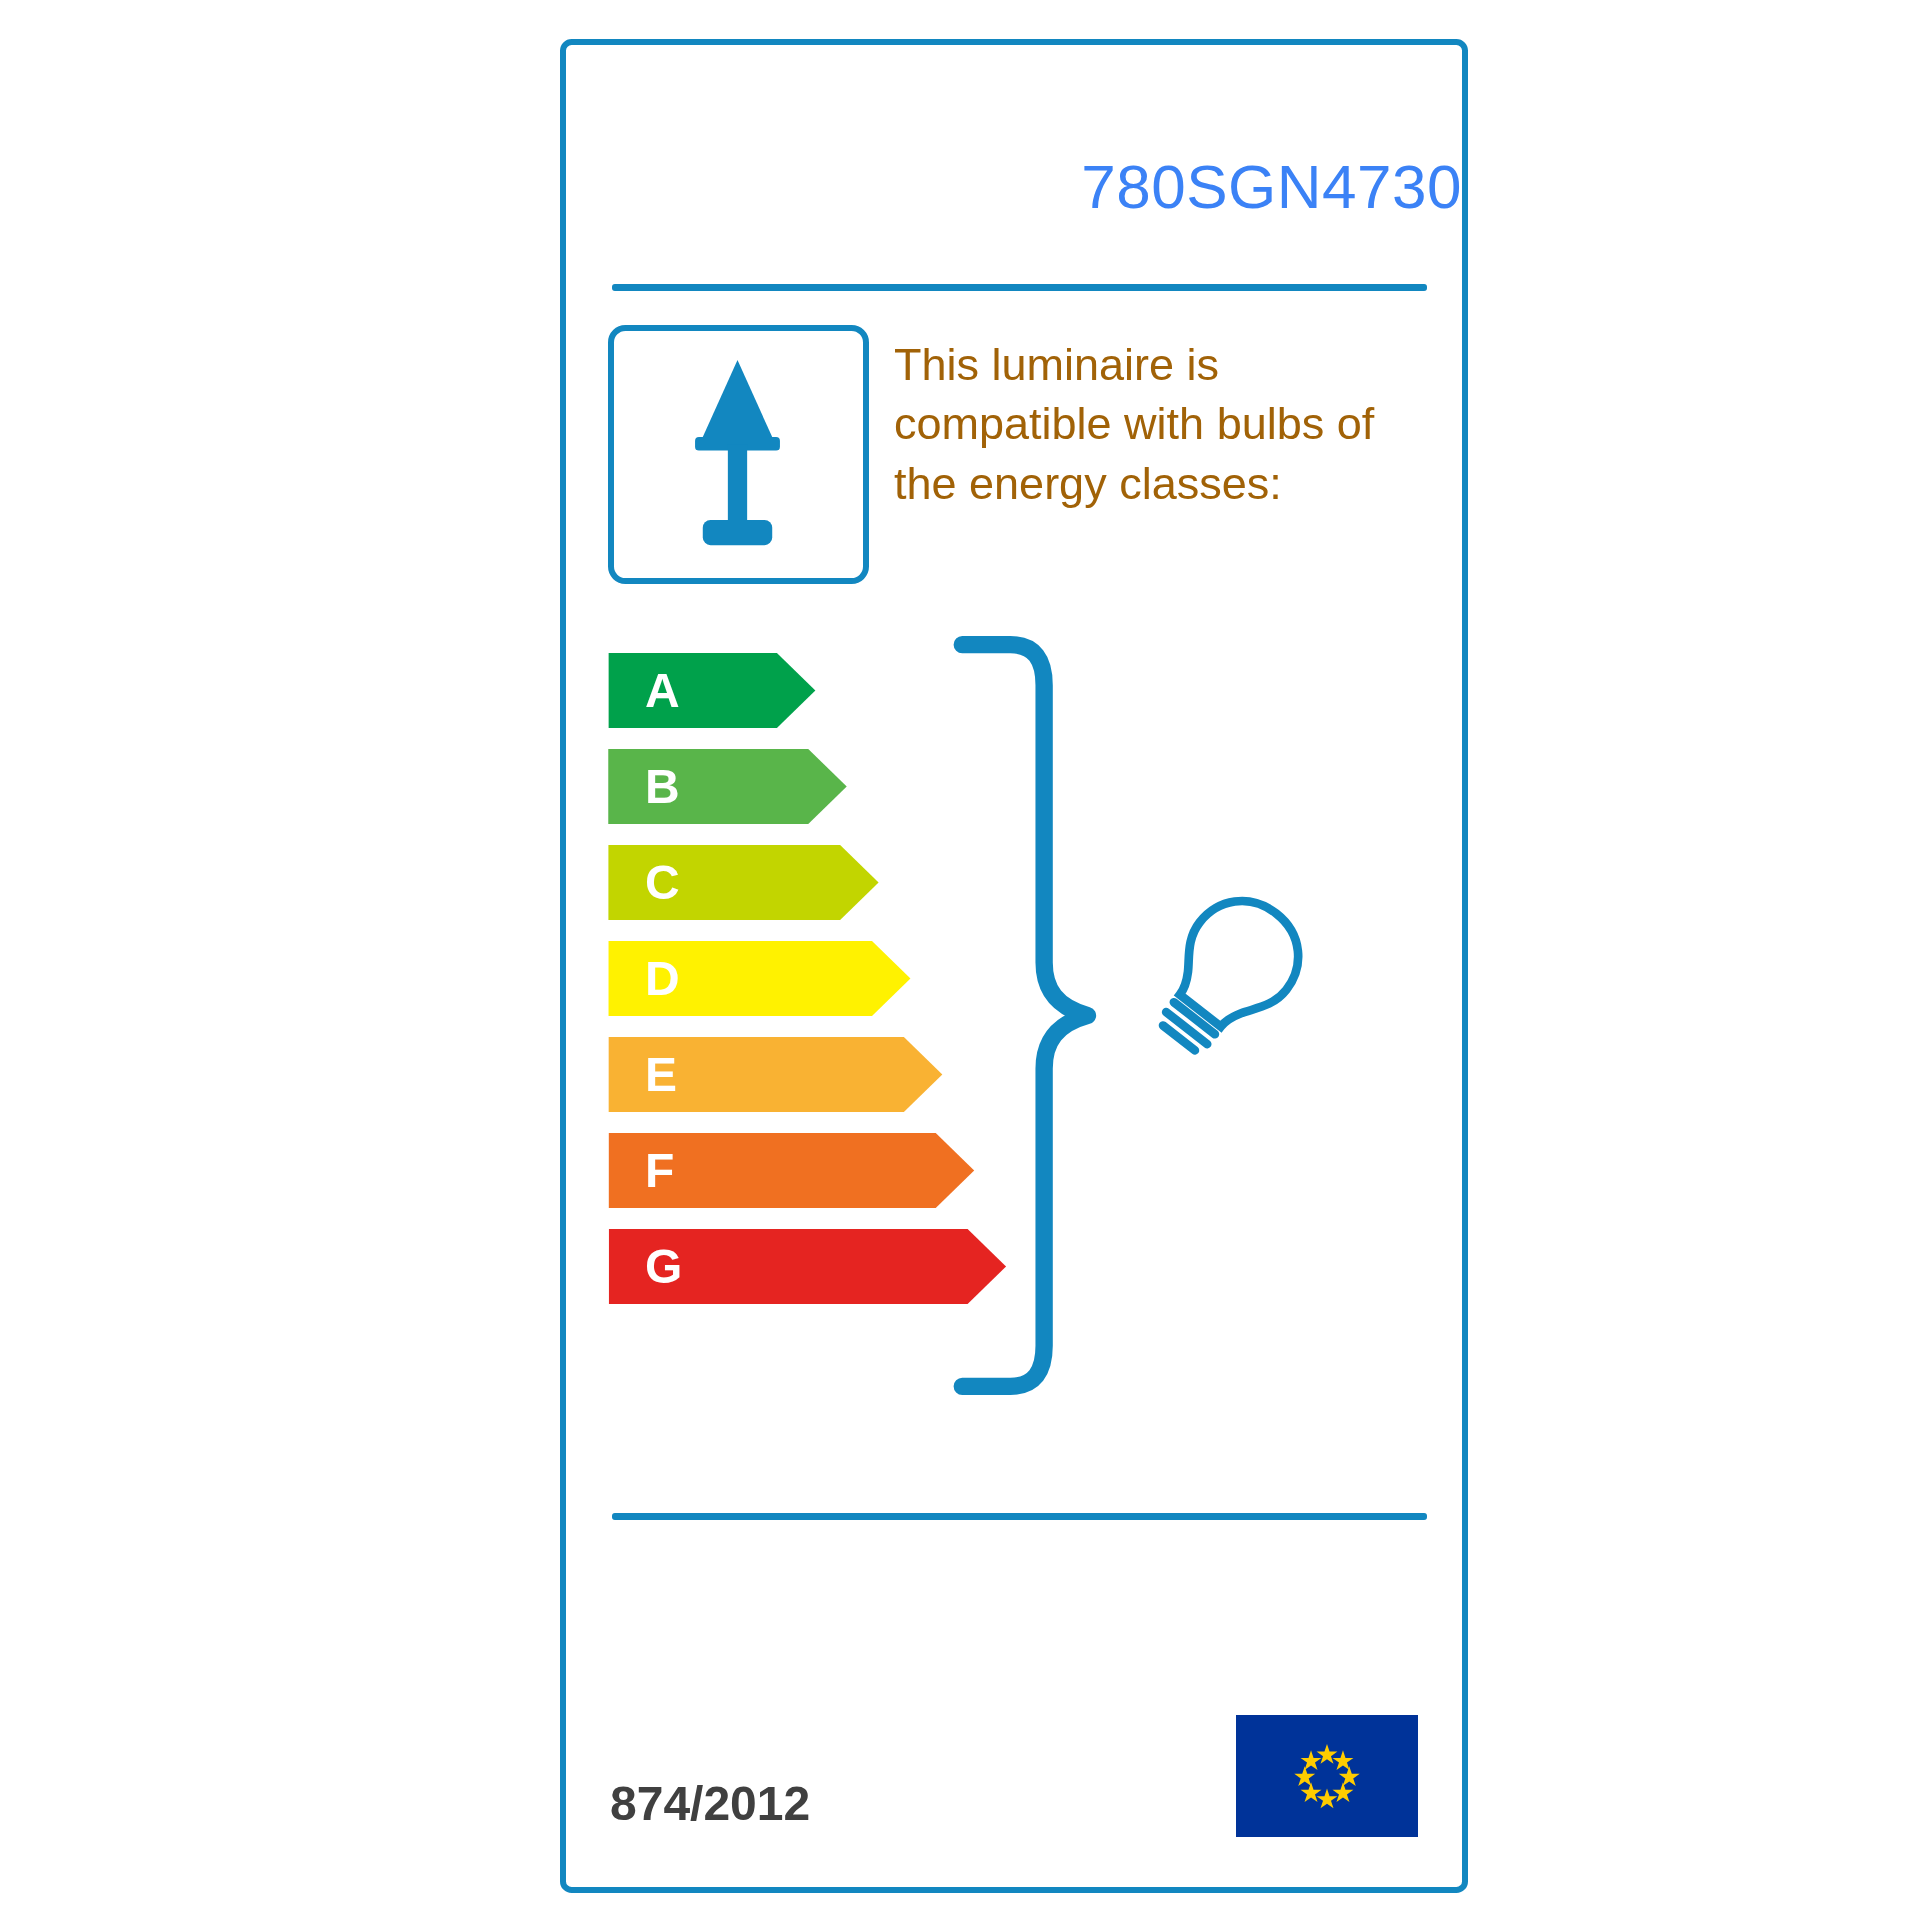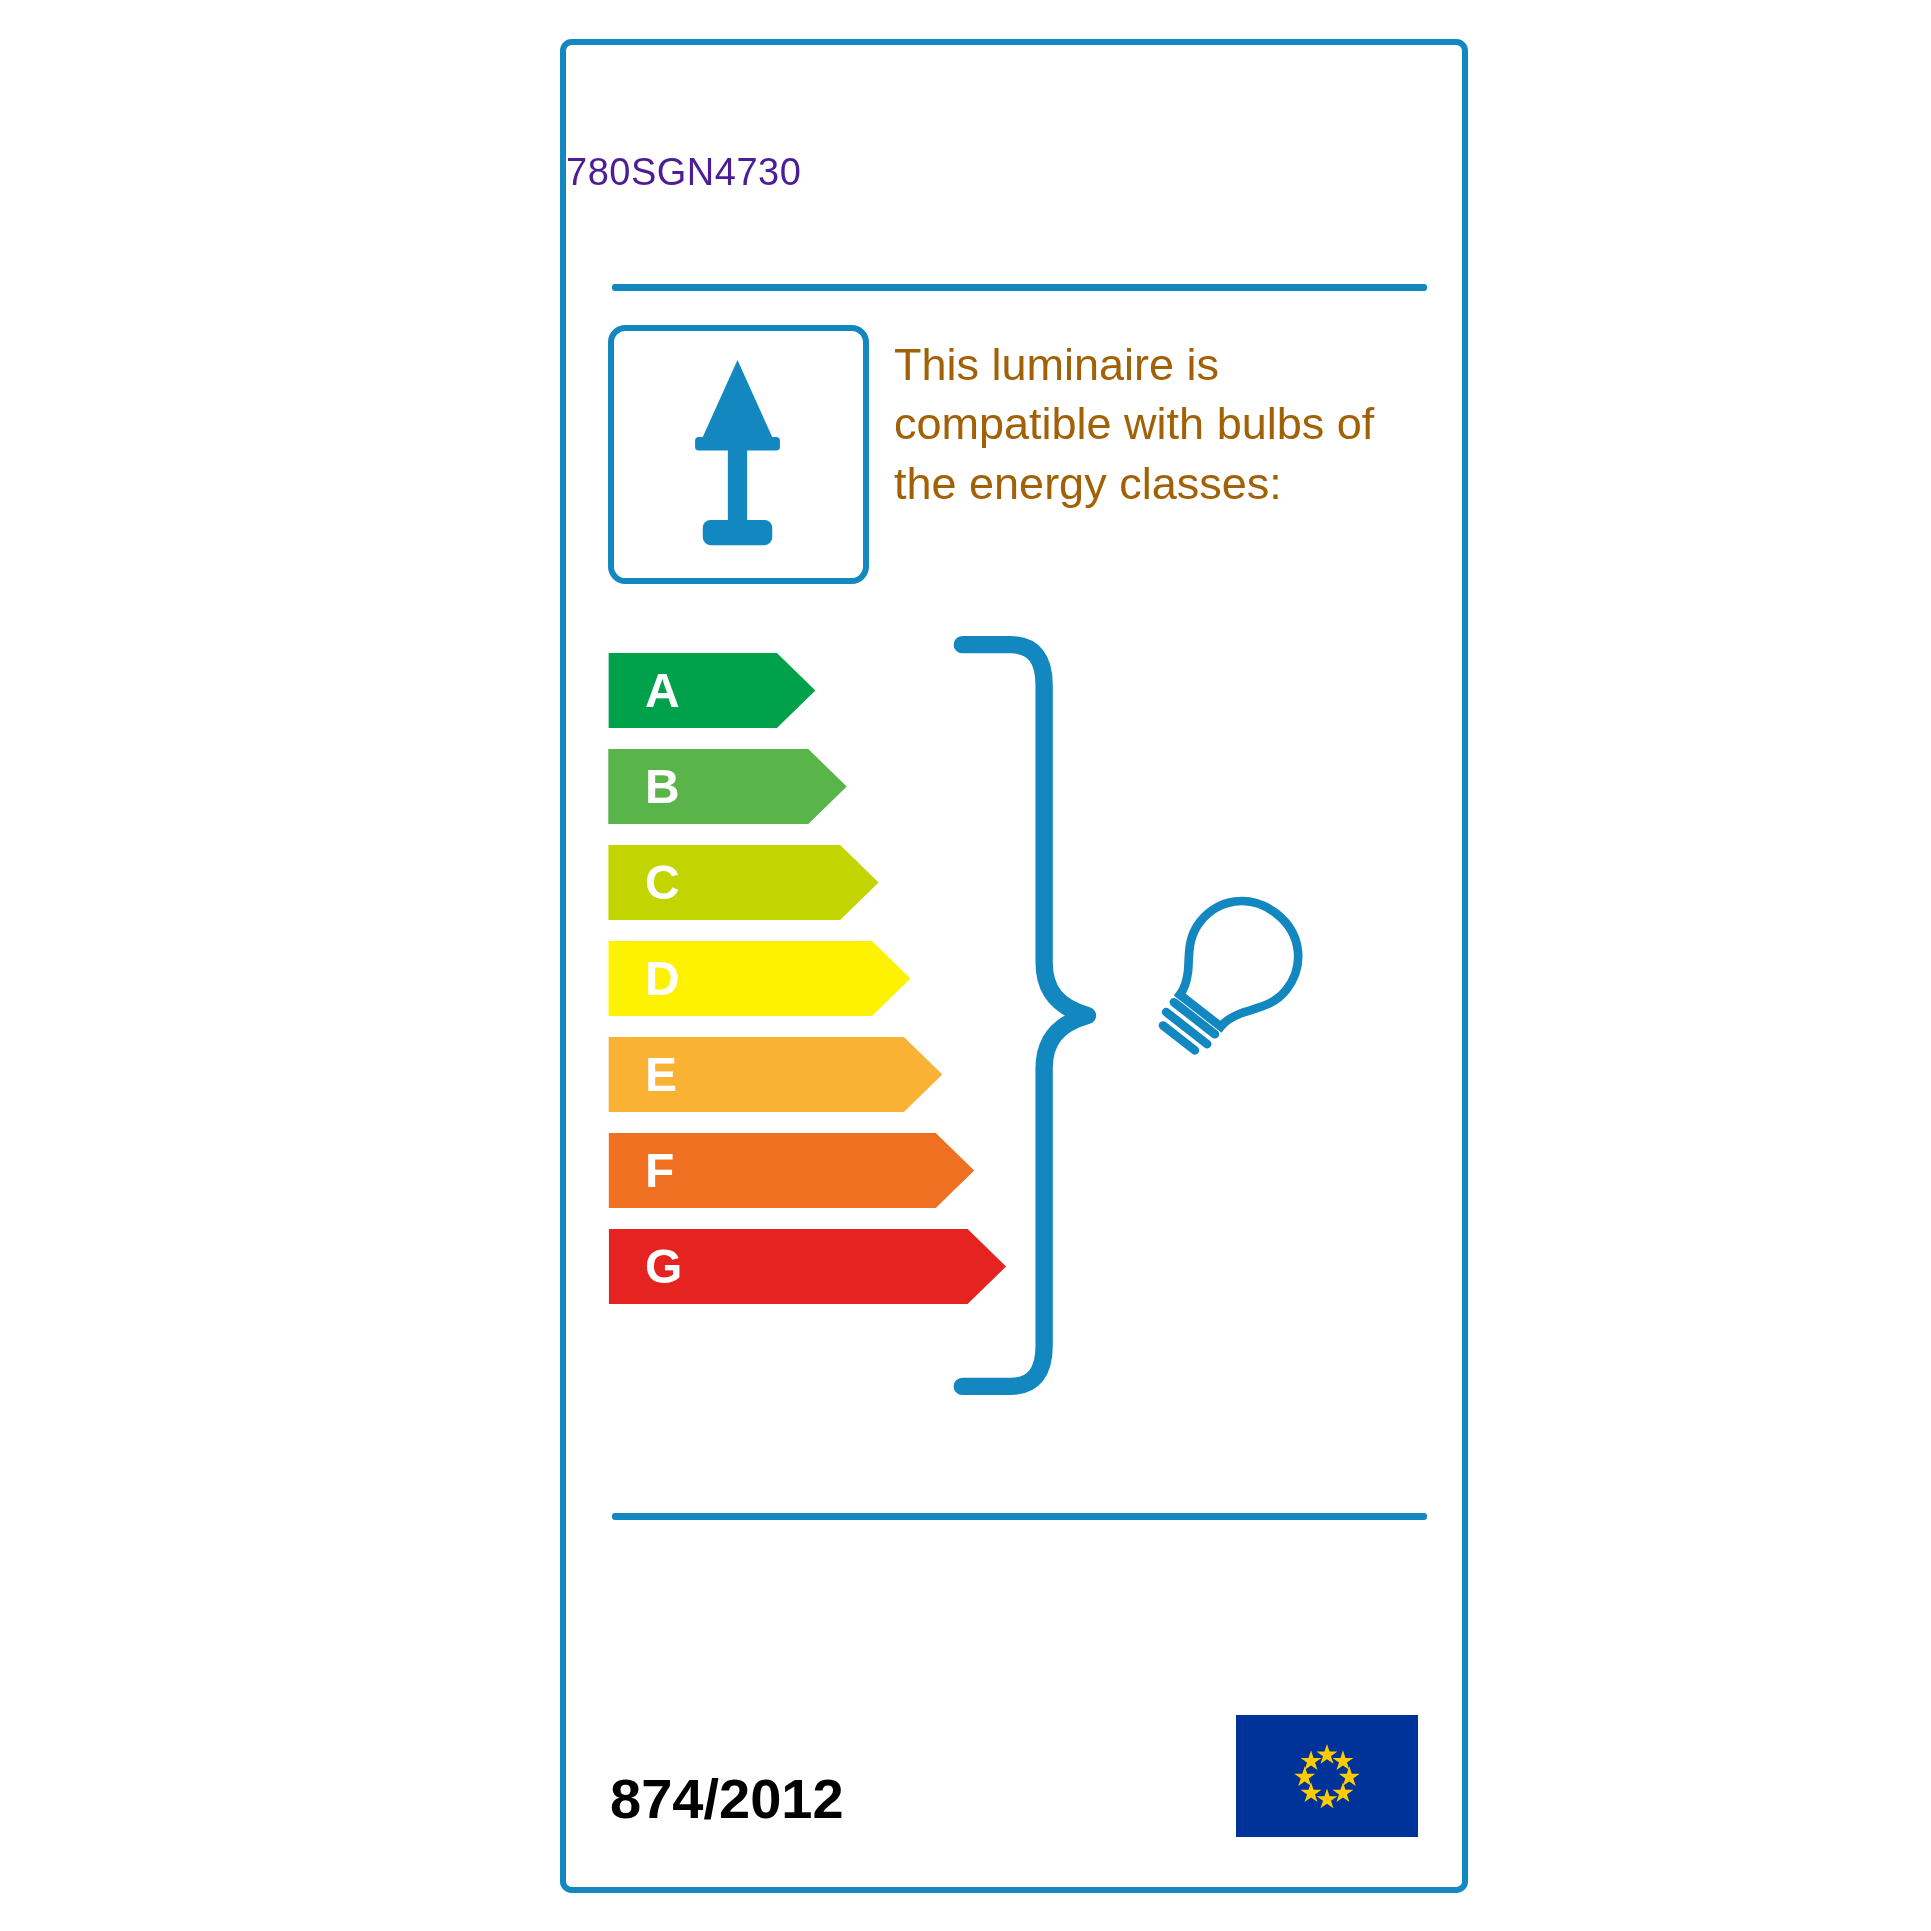--- a/index.html
+++ b/index.html
@@ -25,23 +25,23 @@
     border-radius: 11.6px;
     box-sizing: border-box;
     background: #ffffff;
   }
 
   #model-code {
     position: absolute;
     left: 0;
     top: 106px;
     width: 100%;
-    text-align: left;
-    font-size: 38px;
-    color: #4c1d95;
+    text-align: right;
+    font-size: 62px;
+    color: #3b82f6;
     letter-spacing: 0.5px;
   }
 
   .rule {
     position: absolute;
     left: 46px;
     width: 815px;
     height: 6.8px;
     background: #1287c0;
     border-radius: 2.9px;
@@ -108,23 +108,23 @@
   #bulb {
     position: absolute;
     left: 579px;
     top: 840px;
   }
 
   #regulation {
     position: absolute;
     left: 44px;
     bottom: 56px;
-    font-size: 56px;
+    font-size: 48px;
     font-weight: bold;
-    color: #000000;
+    color: #404040;
   }
 
   #eu-flag {
     position: absolute;
     right: 44px;
     bottom: 50px;
     width: 182px;
     height: 122px;
     background: #003399;
   }

